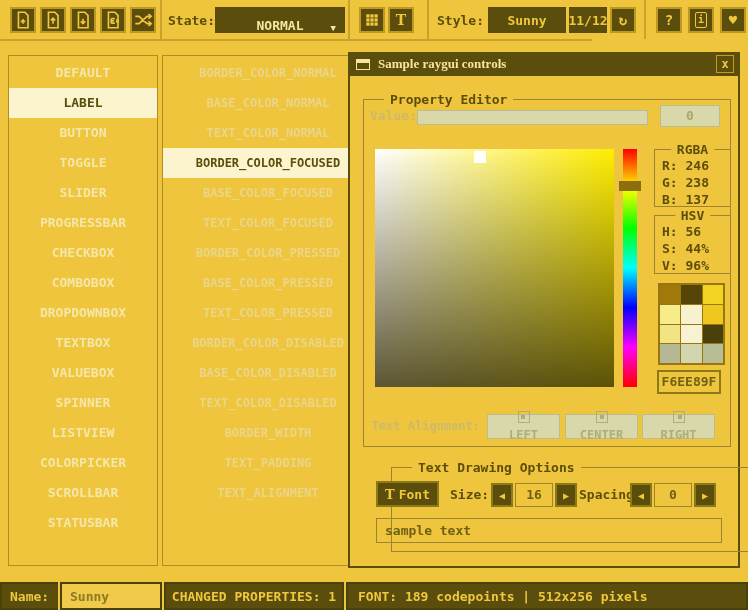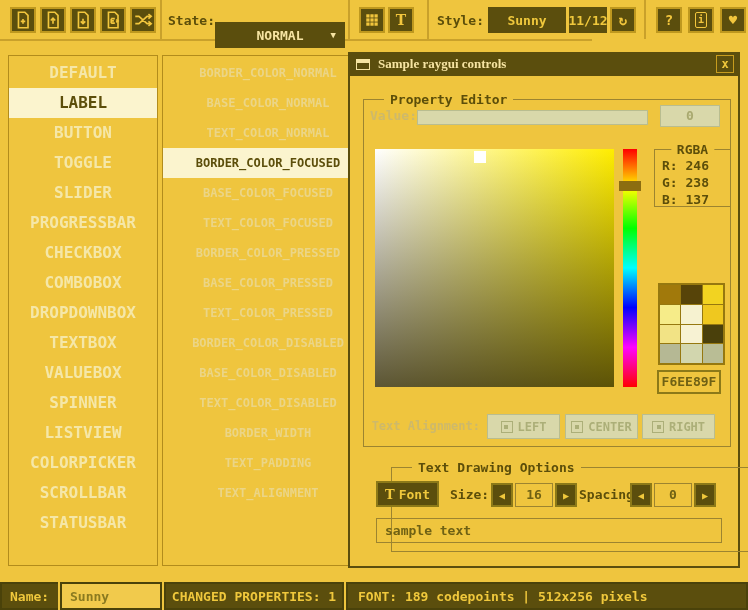--- a/index.html
+++ b/index.html
@@ -16,36 +16,36 @@
   .app{position:relative;width:748px;height:610px;background:var(--gold);overflow:hidden;}
 
   
   .toolbar{position:absolute;left:0;top:0;width:592px;height:41px;border-bottom:2px solid #C9A12B;}
   .sep{position:absolute;top:0;width:2px;height:39px;background:#C9A12B;}
   .tb-btn{position:absolute;top:7px;width:26px;height:26px;background:var(--dark);
     border:2px solid var(--btnborder);display:flex;align-items:center;justify-content:center;
     color:var(--icon);cursor:pointer;}
   .tb-btn svg{display:block;}
   .tb-label{position:absolute;top:13px;font-size:13px;color:var(--darktext);}
-  .dropdown{position:absolute;left:215px;top:22px;width:130px;height:26px;background:var(--dark);
-    color:var(--cream);font-size:13px;display:flex;align-items:center;justify-content:center;cursor:pointer;}
+  .dropdown{position:absolute;left:215px;top:7px;width:130px;height:26px;background:var(--dark);
+    color:var(--cream);font-size:13px;display:flex;align-items:flex-end;justify-content:center;cursor:pointer;}
   .dd-arrow{position:absolute;right:9px;font-size:9px;color:var(--cream);}
   .darkbox{position:absolute;top:7px;height:26px;background:var(--dark);color:var(--goldtext);
     font-size:13px;display:flex;align-items:center;justify-content:center;}
   .tglyph{font-size:14px;line-height:1;}
   .serifT{font-family:"DejaVu Serif",serif;font-weight:bold;}
   .info-box{display:inline-block;width:12px;height:16px;border:1px solid var(--icon);
     border-radius:2px;font-size:10px;line-height:14px;text-align:center;}
 
   
   .list{position:absolute;top:55px;height:511px;border:1px solid #B28C1C;padding-top:2px;}
   .left-list{left:8px;width:150px;}
   .mid-list{left:162px;width:212px;}
   .list-item{height:30px;line-height:30px;text-align:center;cursor:pointer;}
-  .left-list .list-item{font-size:16px;color:var(--list-l);}
+  .left-list .list-item{font-size:13px;color:var(--list-l);}
   .mid-list .list-item{font-size:12px;color:var(--list-m);}
   .list-item.selected{background:var(--sel-bg);color:var(--darktext);}
 
   
   .window{position:absolute;left:348px;top:52px;width:392px;height:516px;background:var(--gold);
     border:2px solid var(--dark);}
   .titlebar{position:absolute;left:-2px;top:-2px;width:392px;height:24px;background:var(--dark);
     display:flex;align-items:center;}
   .win-icon{width:14px;height:11px;border:1px solid var(--cream);border-top:4px solid var(--cream);
     margin-left:8px;}
@@ -84,21 +84,21 @@
     display:grid;grid-template-columns:repeat(3,1fr);grid-auto-rows:1fr;gap:1px;
     background:var(--swborder);border:2px solid var(--swborder);}
   .swatch{cursor:pointer;}
   .hexbox{position:absolute;left:307px;top:316px;width:64px;height:24px;border:2px solid var(--btnborder2);
     color:var(--olive);font-size:13px;text-align:center;line-height:20px;}
 
   .ta-label{position:absolute;left:16px;top:360px;width:114px;height:25px;line-height:25px;
     text-align:right;font-size:12px;color:var(--dis-text);}
   .ta-btn{position:absolute;top:360px;width:73px;height:25px;background:var(--dis-bg);
     border:1px solid var(--dis-border);color:var(--dis-btntext);font-size:12px;
-    display:flex;align-items:center;justify-content:center;gap:5px;cursor:pointer;}
+    display:flex;align-items:center;justify-content:center;gap:5px;cursor:pointer;flex-direction:column;}
   .ta-icon{position:relative;width:12px;height:12px;border:1px solid var(--dis-btntext);flex:none;}
   .ta-mark{position:absolute;top:3px;width:4px;height:4px;background:var(--dis-btntext);}
   .align-left .ta-mark{left:2px;}
   .align-center .ta-mark{left:50%;transform:translateX(-50%);}
   .align-right .ta-mark{right:2px;}
   .ta-1{left:137px;} .ta-2{left:215px;} .ta-3{left:292px;}
 
   .font-btn{position:absolute;left:26px;top:427px;width:63px;height:26px;background:var(--dark);
     border:2px solid var(--btnborder2);color:var(--goldtext);font-size:13px;
     display:flex;align-items:center;justify-content:center;gap:4px;cursor:pointer;}
@@ -363,20 +363,29 @@
     <div class="huebar"></div>
     <div class="hue-handle"></div>
 
     <div class="group g-rgba">
       <span class="group-label">RGBA</span>
       <div class="mini-rows">
 
       <div class="mini-row">R: 246</div>
           <div class="mini-row">G: 238</div>
           <div class="mini-row">B: 137</div>
+        </div>
+    </div>
+    <div class="group g-hsv">
+      <span class="group-label">HSV</span>
+      <div class="mini-rows">
+
+      <div class="mini-row">H: 56</div>
+          <div class="mini-row">S: 44%</div>
+          <div class="mini-row">V: 96%</div>
         </div>
     </div>
 
     <div class="swatches">
 
     <div class="swatch" style="background-color: rgb(161, 121, 11);"></div>
         <div class="swatch" style="background-color: rgb(87, 68, 9);"></div>
         <div class="swatch" style="background-color: rgb(242, 211, 33);"></div>
         <div class="swatch" style="background-color: rgb(246, 236, 137);"></div>
         <div class="swatch" style="background-color: rgb(246, 242, 208);"></div>

